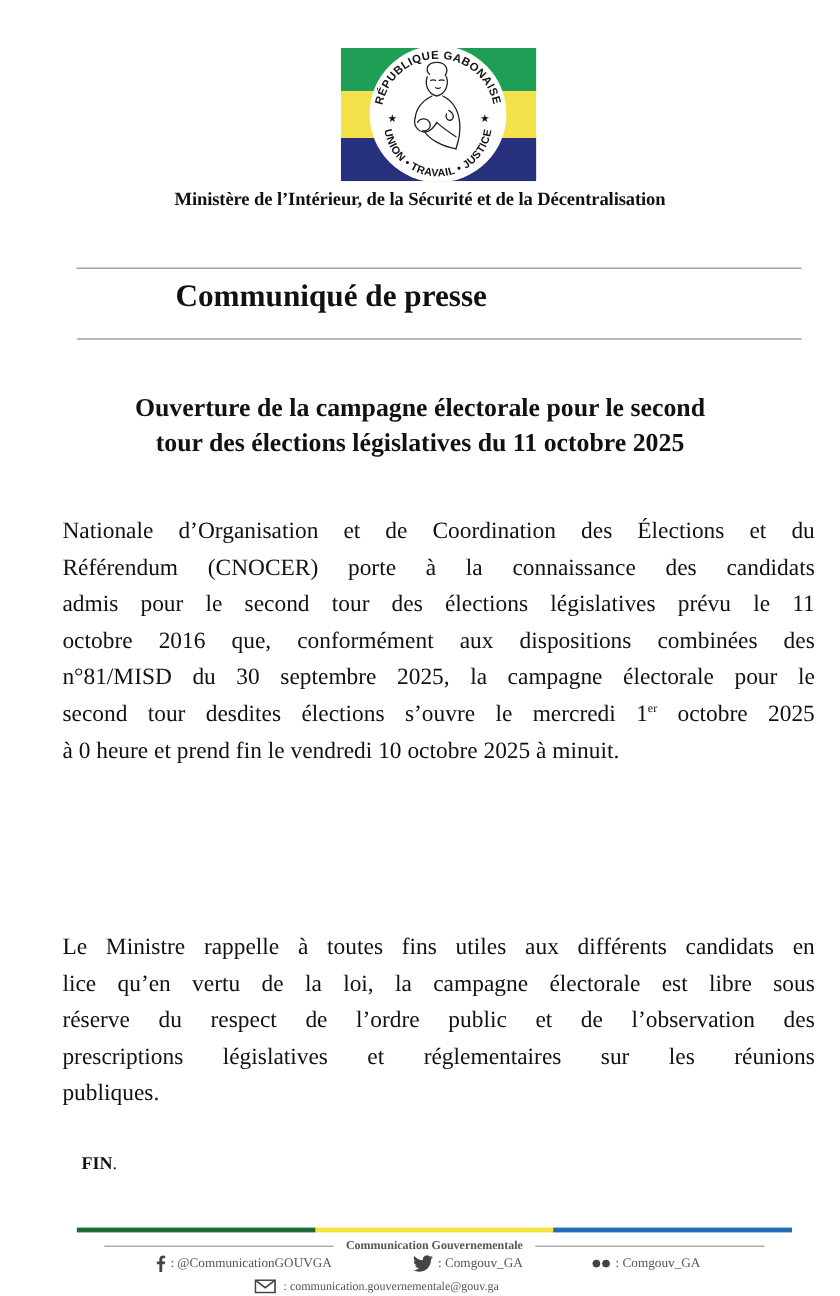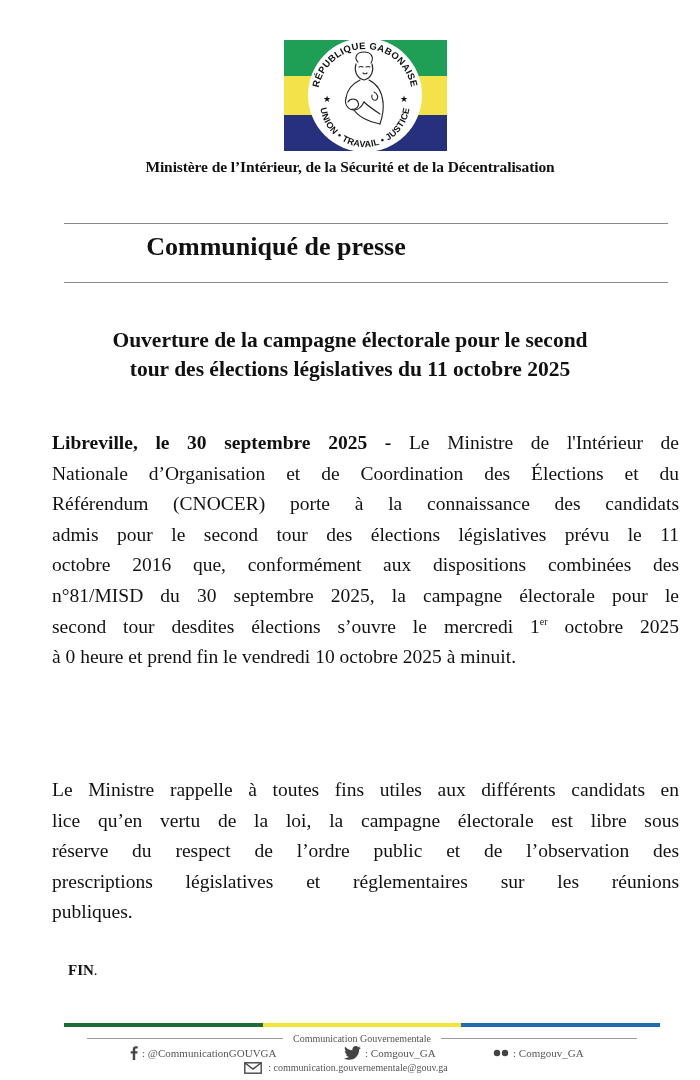--- a/index.html
+++ b/index.html
@@ -92,37 +92,37 @@
     .footer-title-row {
       left: 87px; width: 550px; top: 1031px; height: 14px;
       display: flex; align-items: center;
     }
     .footer-title-row .gline {
       flex: 1; height: 1px; background: #9a9a9a;
     }
     .footer-title-row .ftitle {
       padding: 0 10px;
       font-size: 10px;
-      font-weight: normal;
+      font-weight: bold;
       color: #555555;
       white-space: nowrap;
     }
 
     .social {
       top: 1045px; height: 16px;
       display: flex; align-items: center;
       font-size: 11px;
       color: #555555;
       white-space: nowrap;
     }
     .social .ico { margin-right: 4px; display: inline-flex; align-items: center; }
     .email {
       top: 1062px; left: 0; width: 628px; height: 16px;
-      display: flex; justify-content: center; align-items: flex-start;
-      font-size: 10px; color: #555555; margin-left: 32px;
+      display: flex; justify-content: center; align-items: flex-end;
+      font-size: 10px; color: #555555;
     }
     .email .ico { margin-right: 6px; display: inline-flex; }
   </style>
 </head>
 <body>
 
 <div class="abs flag">
   <div class="band green" style="background:#1f9e55"></div>
   <div class="band yellow" style="background:#f4e24a"></div>
   <div class="band blue" style="background:#27307c"></div>
@@ -164,21 +164,20 @@
 <div class="abs rule" style="top:223px"></div>
 <div class="abs press-title">Communiqué de presse</div>
 <div class="abs rule" style="top:282px"></div>
 
 <div class="abs headline">
   <div>Ouverture de la campagne électorale pour le second</div>
   <div>tour des élections législatives du 11 octobre 2025</div>
 </div>
 
 <div class="abs para" style="top:428px">
-  <span class="line"><span class="bold">Libreville, le 30 septembre 2025 -</span><span> Le Ministre de l'Intérieur de</span></span>
   <span class="line">Nationale d’Organisation et de Coordination des Élections et du</span>
   <span class="line">Référendum (CNOCER) porte à la connaissance des candidats</span>
   <span class="line">admis pour le second tour des élections législatives prévu le 11</span>
   <span class="line">octobre 2016 que, conformément aux dispositions combinées des</span>
   <span class="line">n°81/MISD du 30 septembre 2025, la campagne électorale pour le</span>
   <span class="line"><span>second tour desdites élections s’ouvre le mercredi 1</span><sup>er</sup><span> octobre 2025</span></span>
   <span class="line last">à 0 heure et prend fin le vendredi 10 octobre 2025 à minuit.</span>
 </div>
 
 <div class="abs para" style="top:775px">

